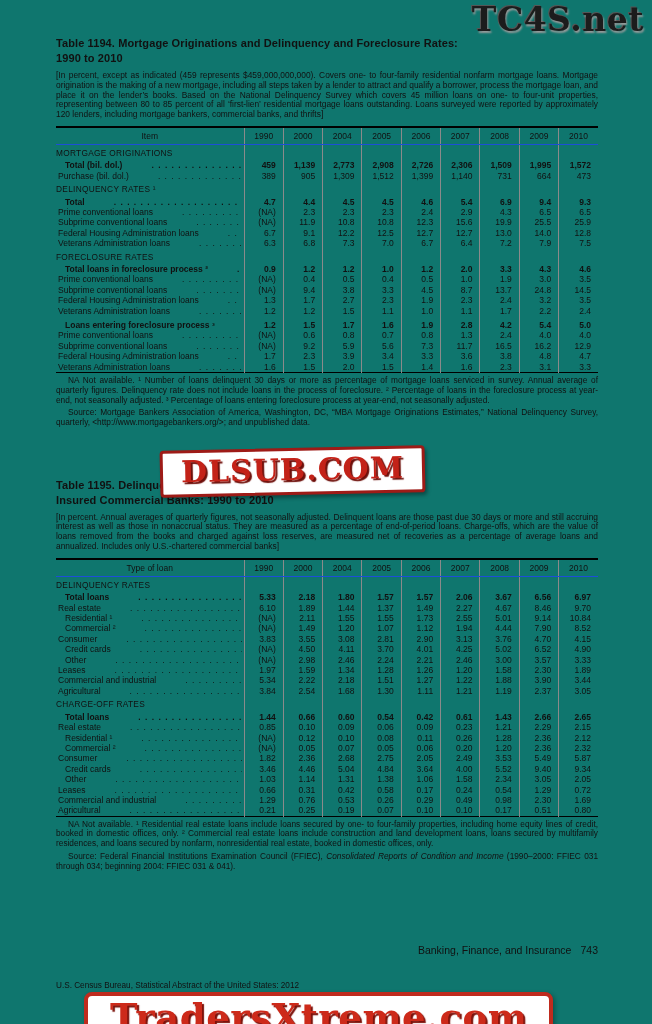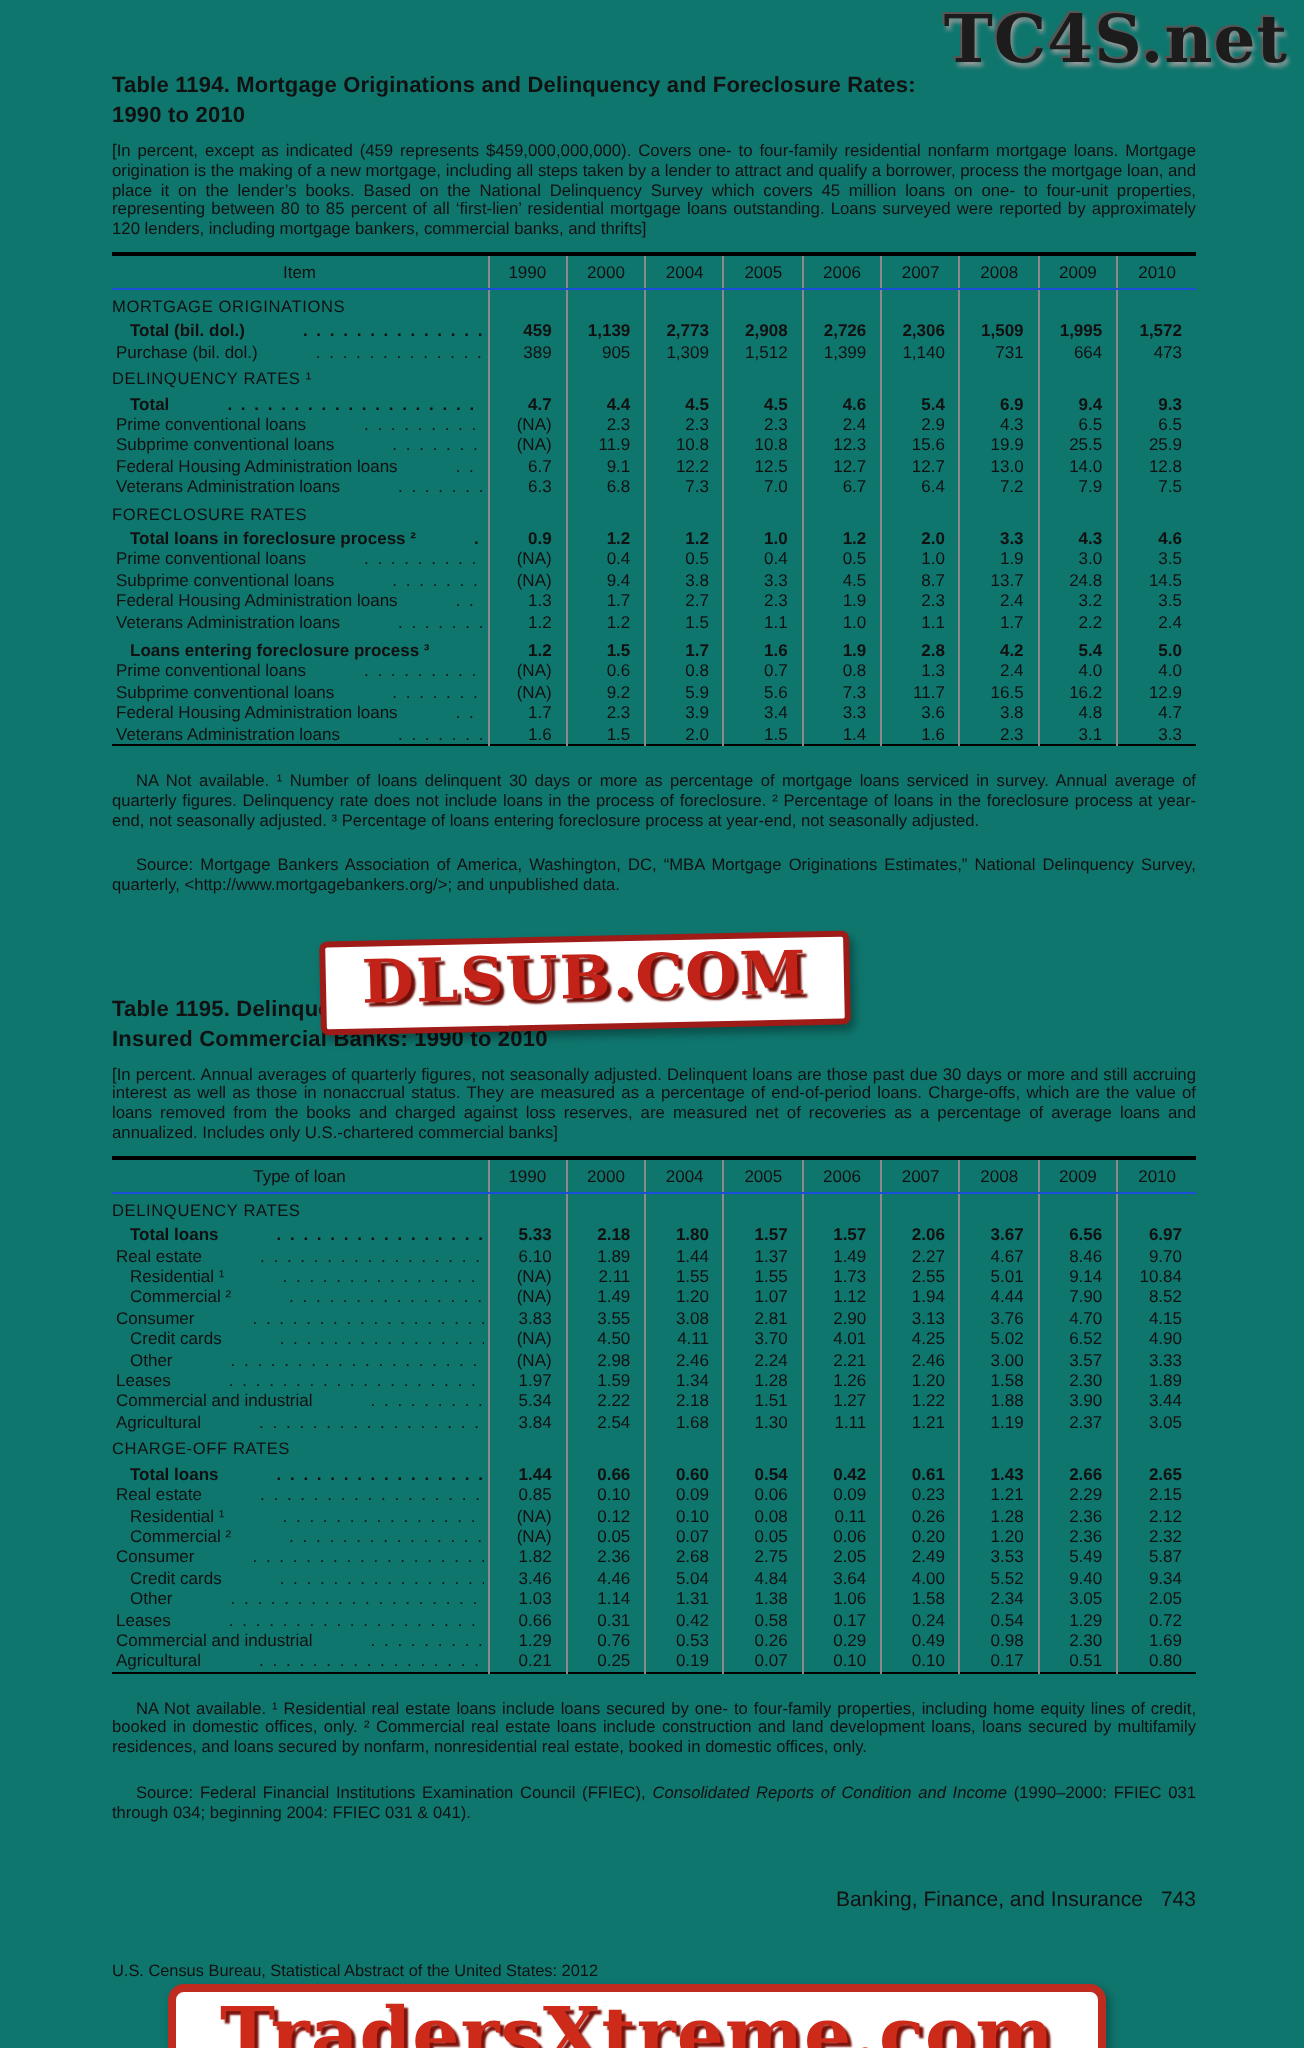--- a/index.html
+++ b/index.html
@@ -33,21 +33,21 @@
   .stub.ind1 { padding-left:9px; }
   .lbl { display:flex; align-items:flex-start; overflow:hidden;gap:29px; }
   .lbl .txt { white-space:nowrap; }
   .lbl .dots { flex:1; overflow:hidden; white-space:nowrap; }
   .lbl .dots::after {
     content:" . . . . . . . . . . . . . . . . . . . . . . . . . . . . . . . . . . . . . . . . . . . . . . . .";
     letter-spacing:1px;
   }
 
   .notes { font-size:8.3px; line-height:9.7px; text-align:justify; margin-top:4px; }
-  .notes.para { text-indent:12px; margin-top:13px; }
+  .notes.para { text-indent:12px; margin-top:3px; }
 
   .block2 { position:relative; margin-top:50px; }
 
   .wm-top {
     position:absolute; top:0; right:8px; z-index:6;
     font-family:"DejaVu Serif", serif; font-weight:bold; font-size:33px;
     color:#1c1c1c; letter-spacing:0.5px;
     text-shadow:1px 2px 2px #9a9a9a, -1px -1px 0 #555;
   }
   .wm-mid {

